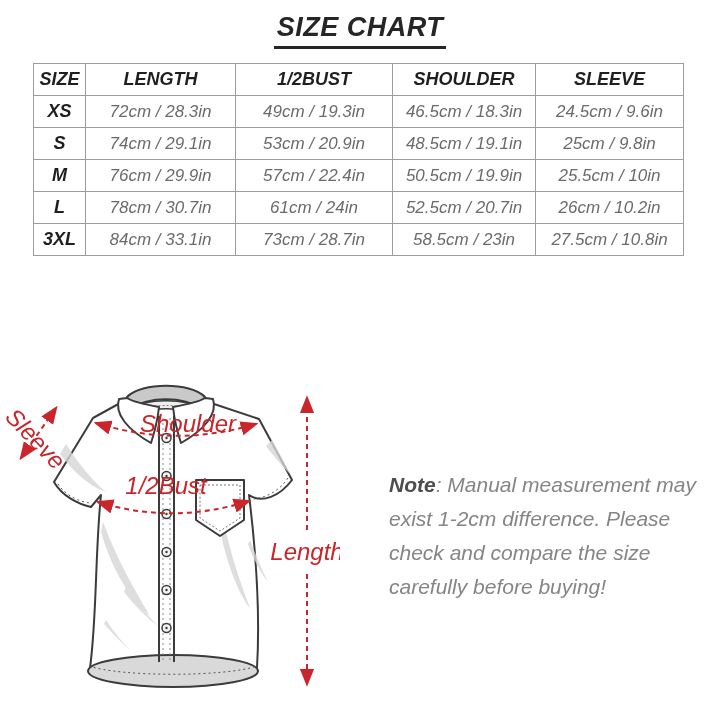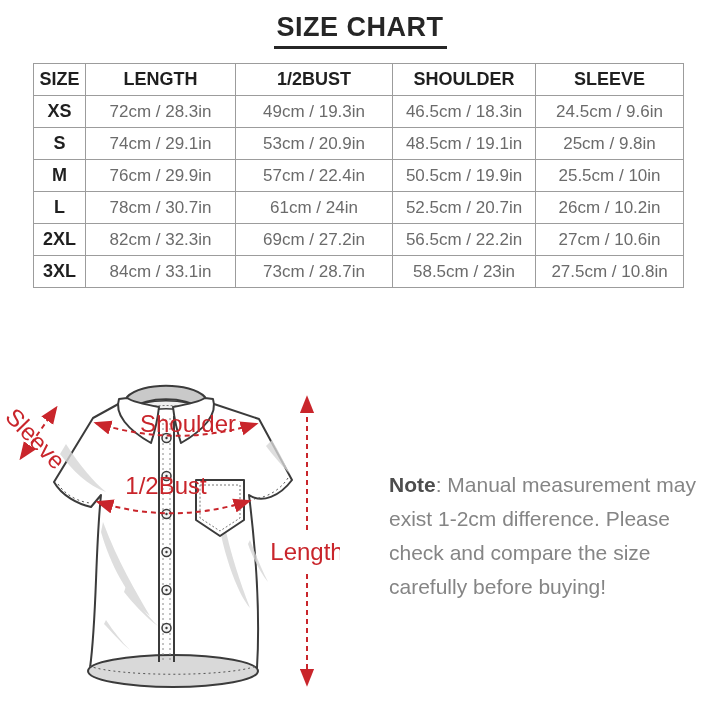--- a/index.html
+++ b/index.html
@@ -3,21 +3,21 @@
 <meta charset="utf-8">
 <style>
   html, body {
     margin: 0; padding: 0;
     width: 720px; height: 720px;
     background: #ffffff;
     font-family: "Liberation Sans", sans-serif;
     overflow: hidden;
     position: relative;
   }
-  .page { position: relative; width: 720px; height: 564px; }
+  .page { position: relative; width: 720px; height: 564px; font-style: italic; }
 
   
   .title-wrap { position: absolute; top: 12px; left: 0; width: 720px; text-align: center; }
   .title {
     display: inline-block;
     font-size: 27px; font-weight: bold; color: #262626;
     letter-spacing: 0.5px;
     border-bottom: 3px solid #262626;
     padding: 0 3px 3px 3px;
   }
@@ -106,27 +106,20 @@
         <td>57cm / 22.4in</td>
         <td>50.5cm / 19.9in</td>
         <td>25.5cm / 10in</td>
       </tr>
       <tr>
         <td class="size-cell">L</td>
         <td>78cm / 30.7in</td>
         <td>61cm / 24in</td>
         <td>52.5cm / 20.7in</td>
         <td>26cm / 10.2in</td>
-      </tr>
-      <tr>
-        <td class="size-cell">2XL</td>
-        <td>82cm / 32.3in</td>
-        <td>69cm / 27.2in</td>
-        <td>56.5cm / 22.2in</td>
-        <td>27cm / 10.6in</td>
       </tr>
       <tr>
         <td class="size-cell">3XL</td>
         <td>84cm / 33.1in</td>
         <td>73cm / 28.7in</td>
         <td>58.5cm / 23in</td>
         <td>27.5cm / 10.8in</td>
       </tr>
     </tbody>
   </table>

